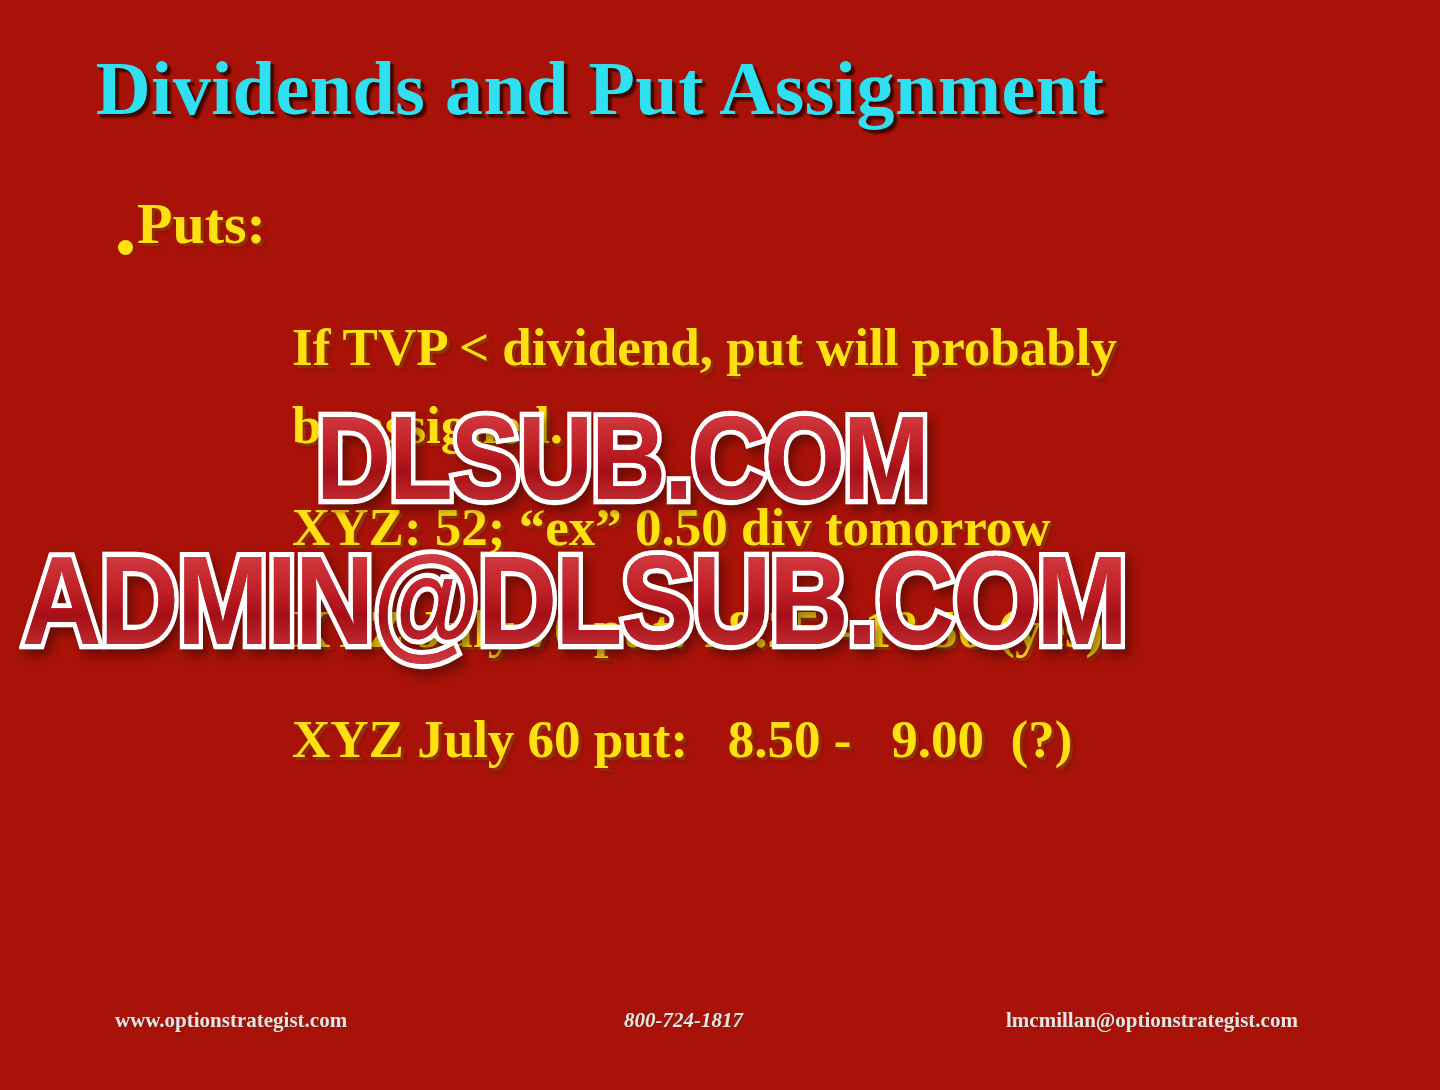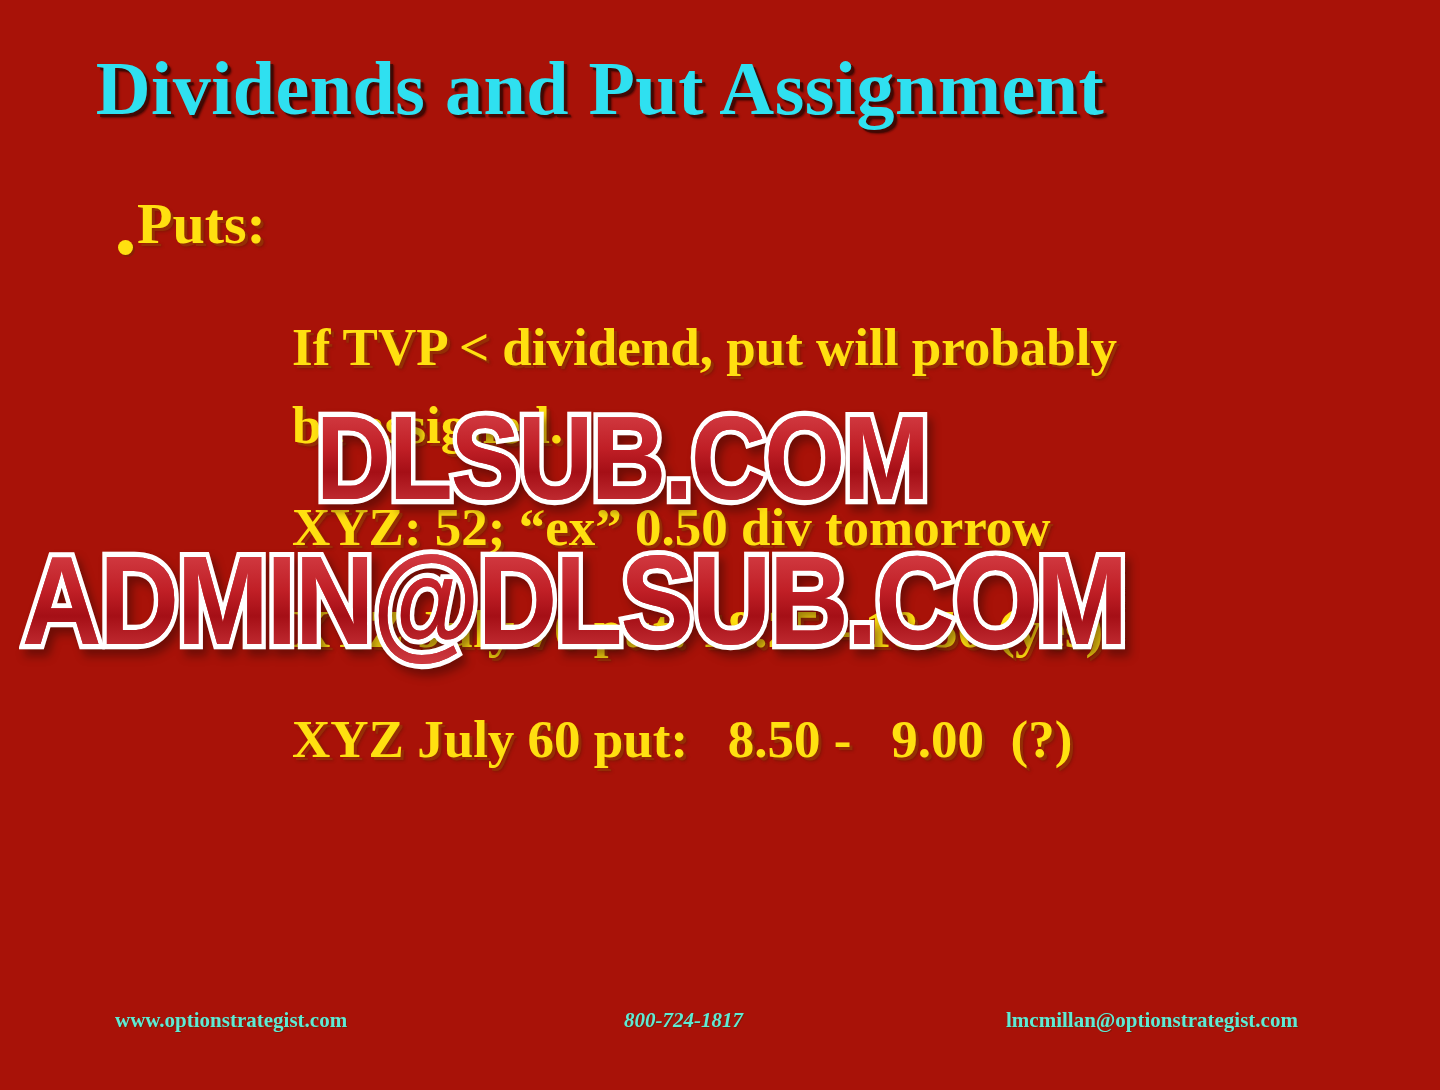--- a/index.html
+++ b/index.html
@@ -94,21 +94,21 @@
     width: 1440px;
     height: 34px;
   }
   .foot {
     position: absolute;
     top: 0;
     font-family: "Liberation Serif", serif;
     font-weight: bold;
     font-size: 21px;
     line-height: 28px;
-    color: #5eead4;
+    color: #e5e5e5;
     text-shadow: 1px 1px 0 rgba(110,30,4,0.7);
     white-space: nowrap;
   }
   #foot-site  { left: 115px; }
   #foot-phone { left: 624px; font-style: italic; }
   #foot-mail  { left: 990px; margin-left: 16px; }
 
   
   .watermark {
     position: absolute;

